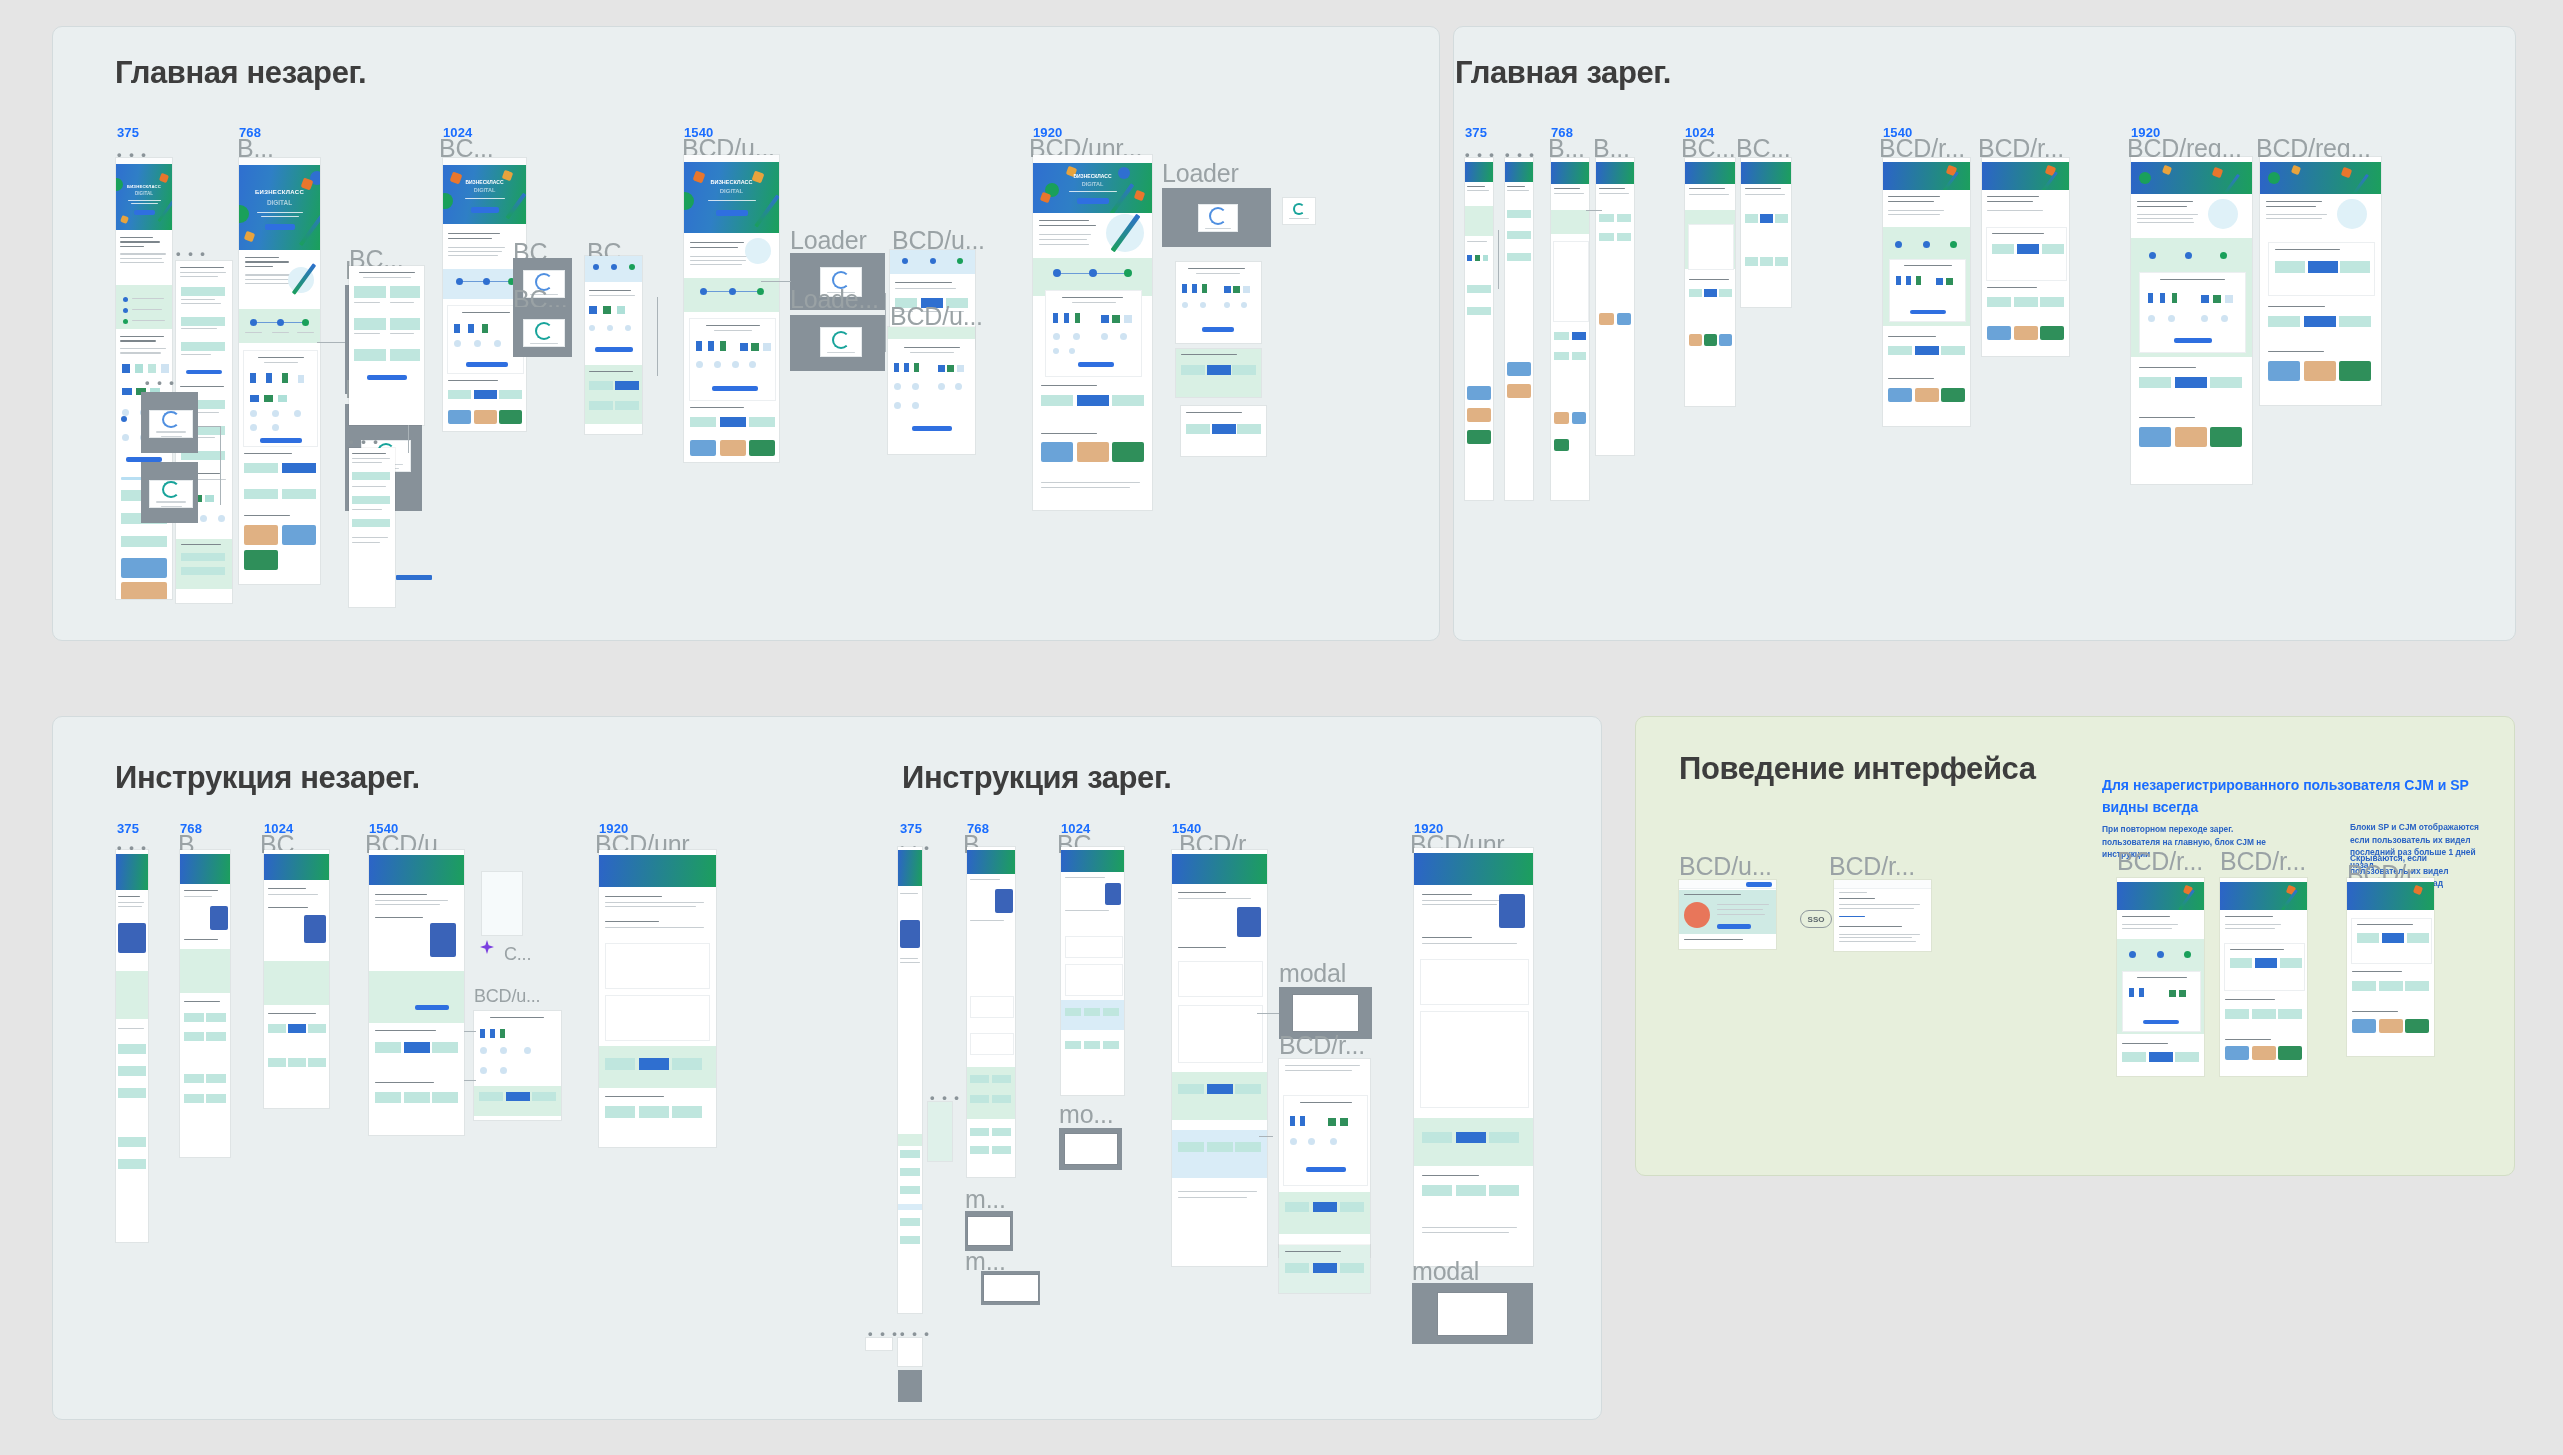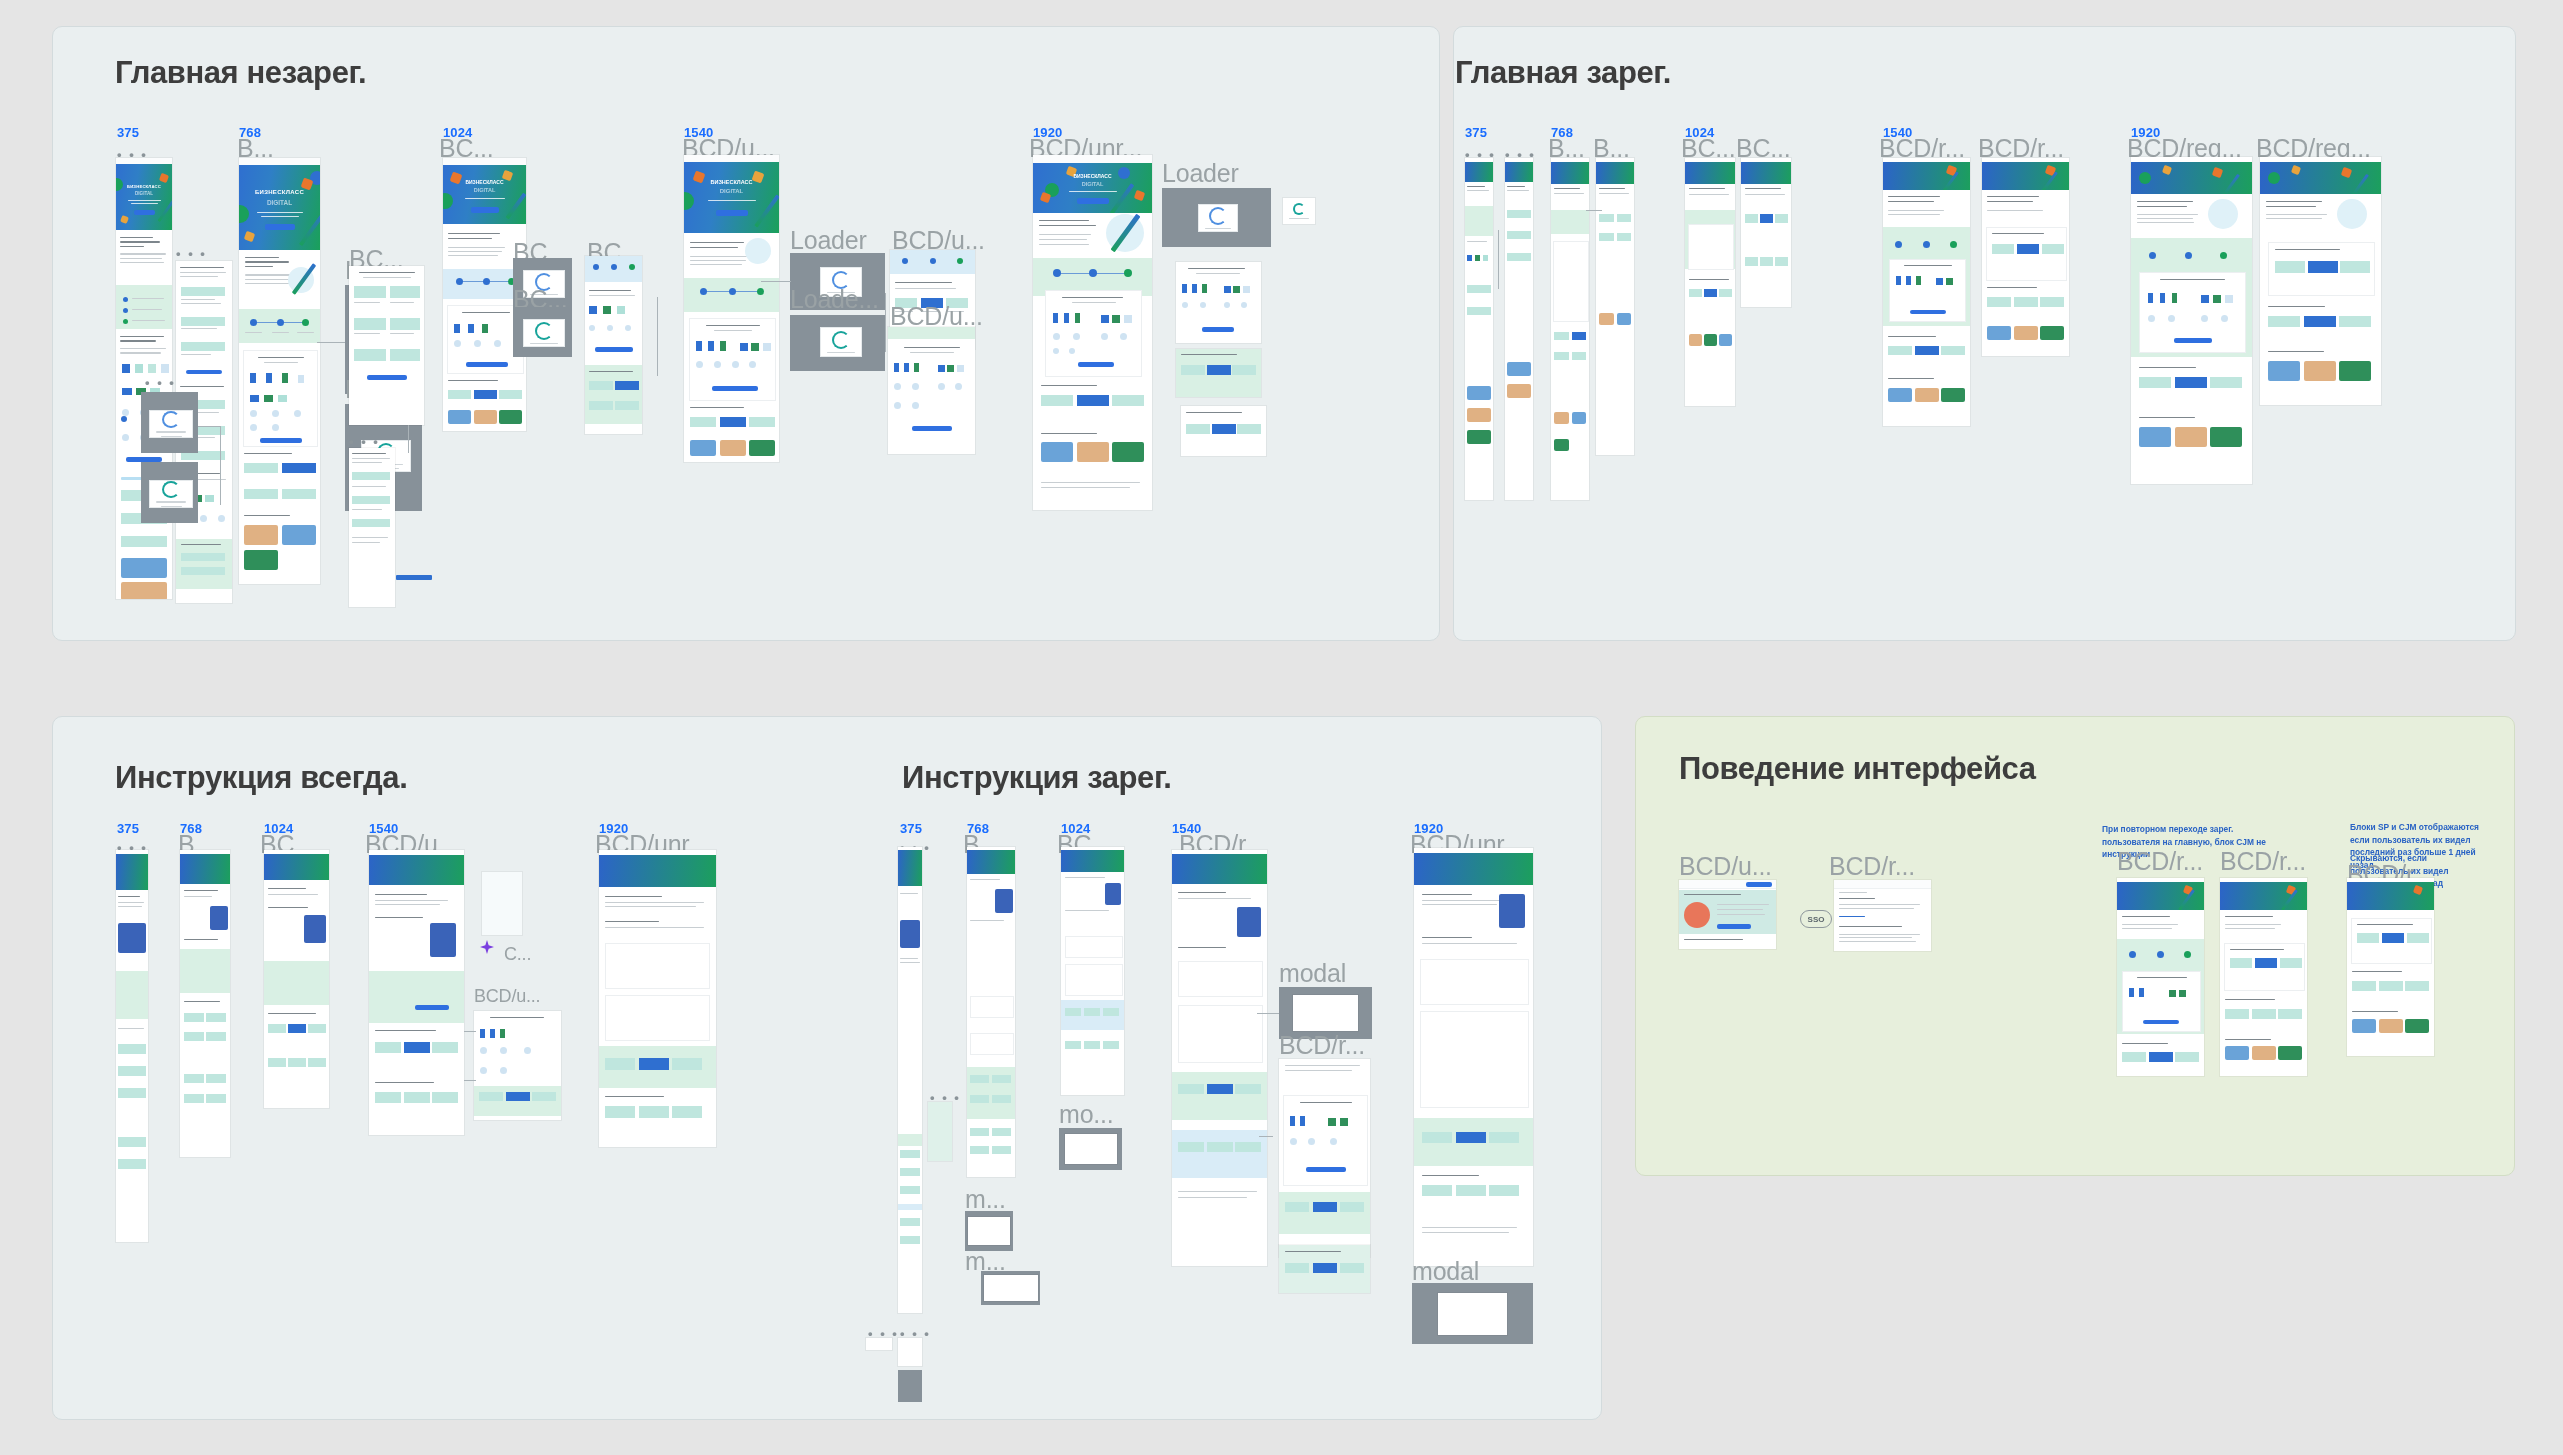--- a/index.html
+++ b/index.html
@@ -133,21 +133,21 @@
   <div class="panel" style="left:52px;top:26px;width:1388px;height:615px;"></div>
   <div class="panel-title" style="left:115px;top:55px;">Главная незарег.</div>
 
   <div class="bp-label" style="left:117px;top:125px;">375</div>
   <div class="frm-label dots" style="left:117px;top:147px;">• • •</div>
 
   <div class="panel" style="left:1453px;top:26px;width:1063px;height:615px;"></div>
   <div class="panel-title" style="left:1455px;top:55px;">Главная зарег.</div>
 
   <div class="panel" style="left:52px;top:716px;width:1550px;height:704px;"></div>
-  <div class="panel-title" style="left:115px;top:760px;">Инструкция всегда.</div>
+  <div class="panel-title" style="left:115px;top:760px;">Инструкция незарег.</div>
   <div class="panel-title" style="left:902px;top:760px;">Инструкция зарег.</div>
 
   <div class="panel green" style="left:1635px;top:716px;width:880px;height:460px;"></div>
   <div class="panel-title" style="left:1679px;top:751px;">Поведение интерфейса</div>
 
   <div class="frame" style="left:116px;top:158px;width:56px;height:441px;">
     <div class="fr-top" style="position:absolute;left:0;top:0;width:100%;height:6px;"></div>
     <div class="hero" style="position:absolute;left:0;top:6px;width:100%;height:66px;">
       <div class="blob" style="left:-6px;top:14px;width:13px;height:13px;background:#1aa05a;"></div>
       <div class="sq" style="left:44px;top:10px;width:8px;height:8px;background:#e8762d;"></div>
@@ -1187,20 +1187,21 @@
     <div class="ln d" style="left:5px;top:18px;width:36px;"></div>
     <div class="ln" style="left:5px;top:24px;width:81px;"></div>
     <div class="ln" style="left:5px;top:28px;width:75px;"></div>
     <div class="ln b" style="left:5px;top:36px;width:26px;"></div>
     <div class="ln d" style="left:5px;top:46px;width:63px;"></div>
     <div class="ln" style="left:5px;top:54px;width:81px;"></div>
     <div class="ln" style="left:5px;top:57px;width:73px;"></div>
     <div class="ln" style="left:5px;top:61px;width:77px;"></div>
   </div>
 
+  <div class="note-h" style="left:2102px;top:775px;width:377px;">Для незарегистрированного пользователя CJM и SP видны всегда</div>
   <div class="note-b" style="left:2102px;top:823px;width:188px;">При повторном переходе зарег. пользователя на главную, блок CJM не инструкции</div>
   <div class="note-b" style="left:2350px;top:821px;width:129px;">Блоки SP и CJM отображаются если пользователь их видел последний раз больше 1 дней назад</div>
   <div class="note-b" style="left:2350px;top:852px;width:124px;">Скрываются, если пользователь их видел меньше 14 дней назад</div>
 
   <div class="frm-label" style="left:2117px;top:847px;">BCD/r...</div>
   <div class="frm-label" style="left:2220px;top:847px;">BCD/r...</div>
   <div class="frm-label" style="left:2347px;top:860px;">BCD/r...</div>
 
   <div class="frame" style="left:2117px;top:878px;width:87px;height:198px;">
     <div class="hero flat" style="position:absolute;left:0;top:4px;width:100%;height:28px;">

